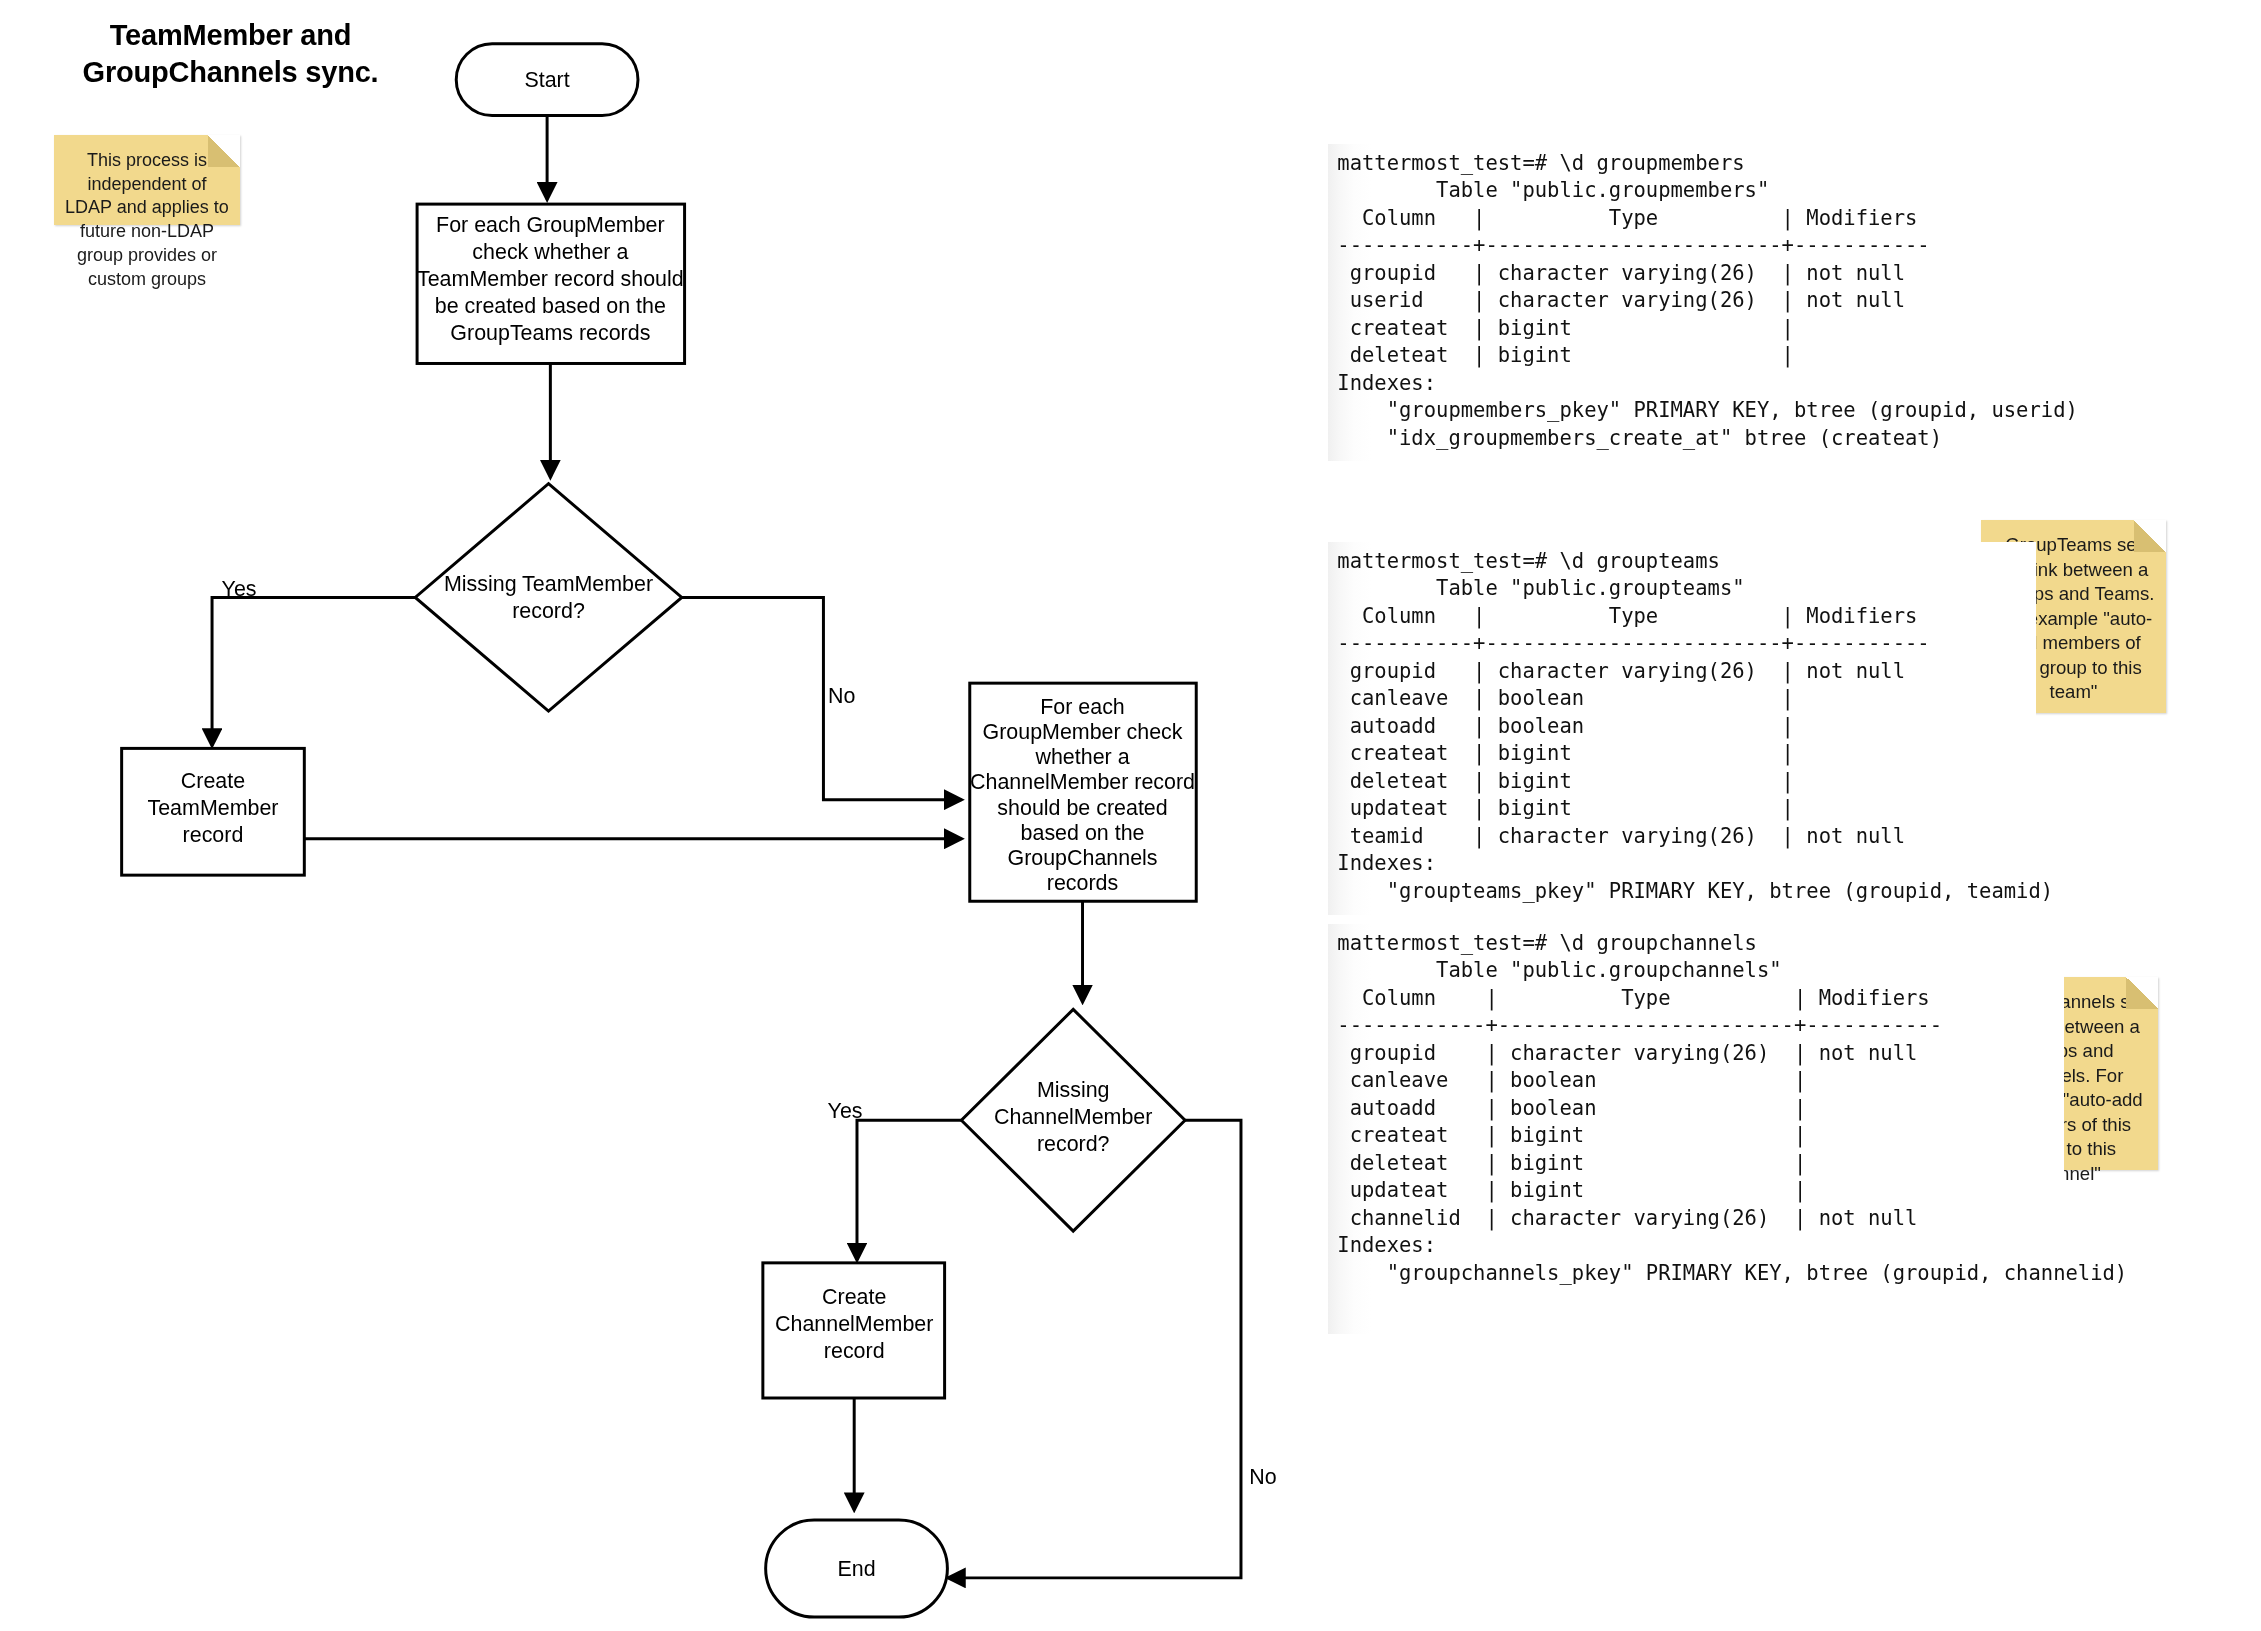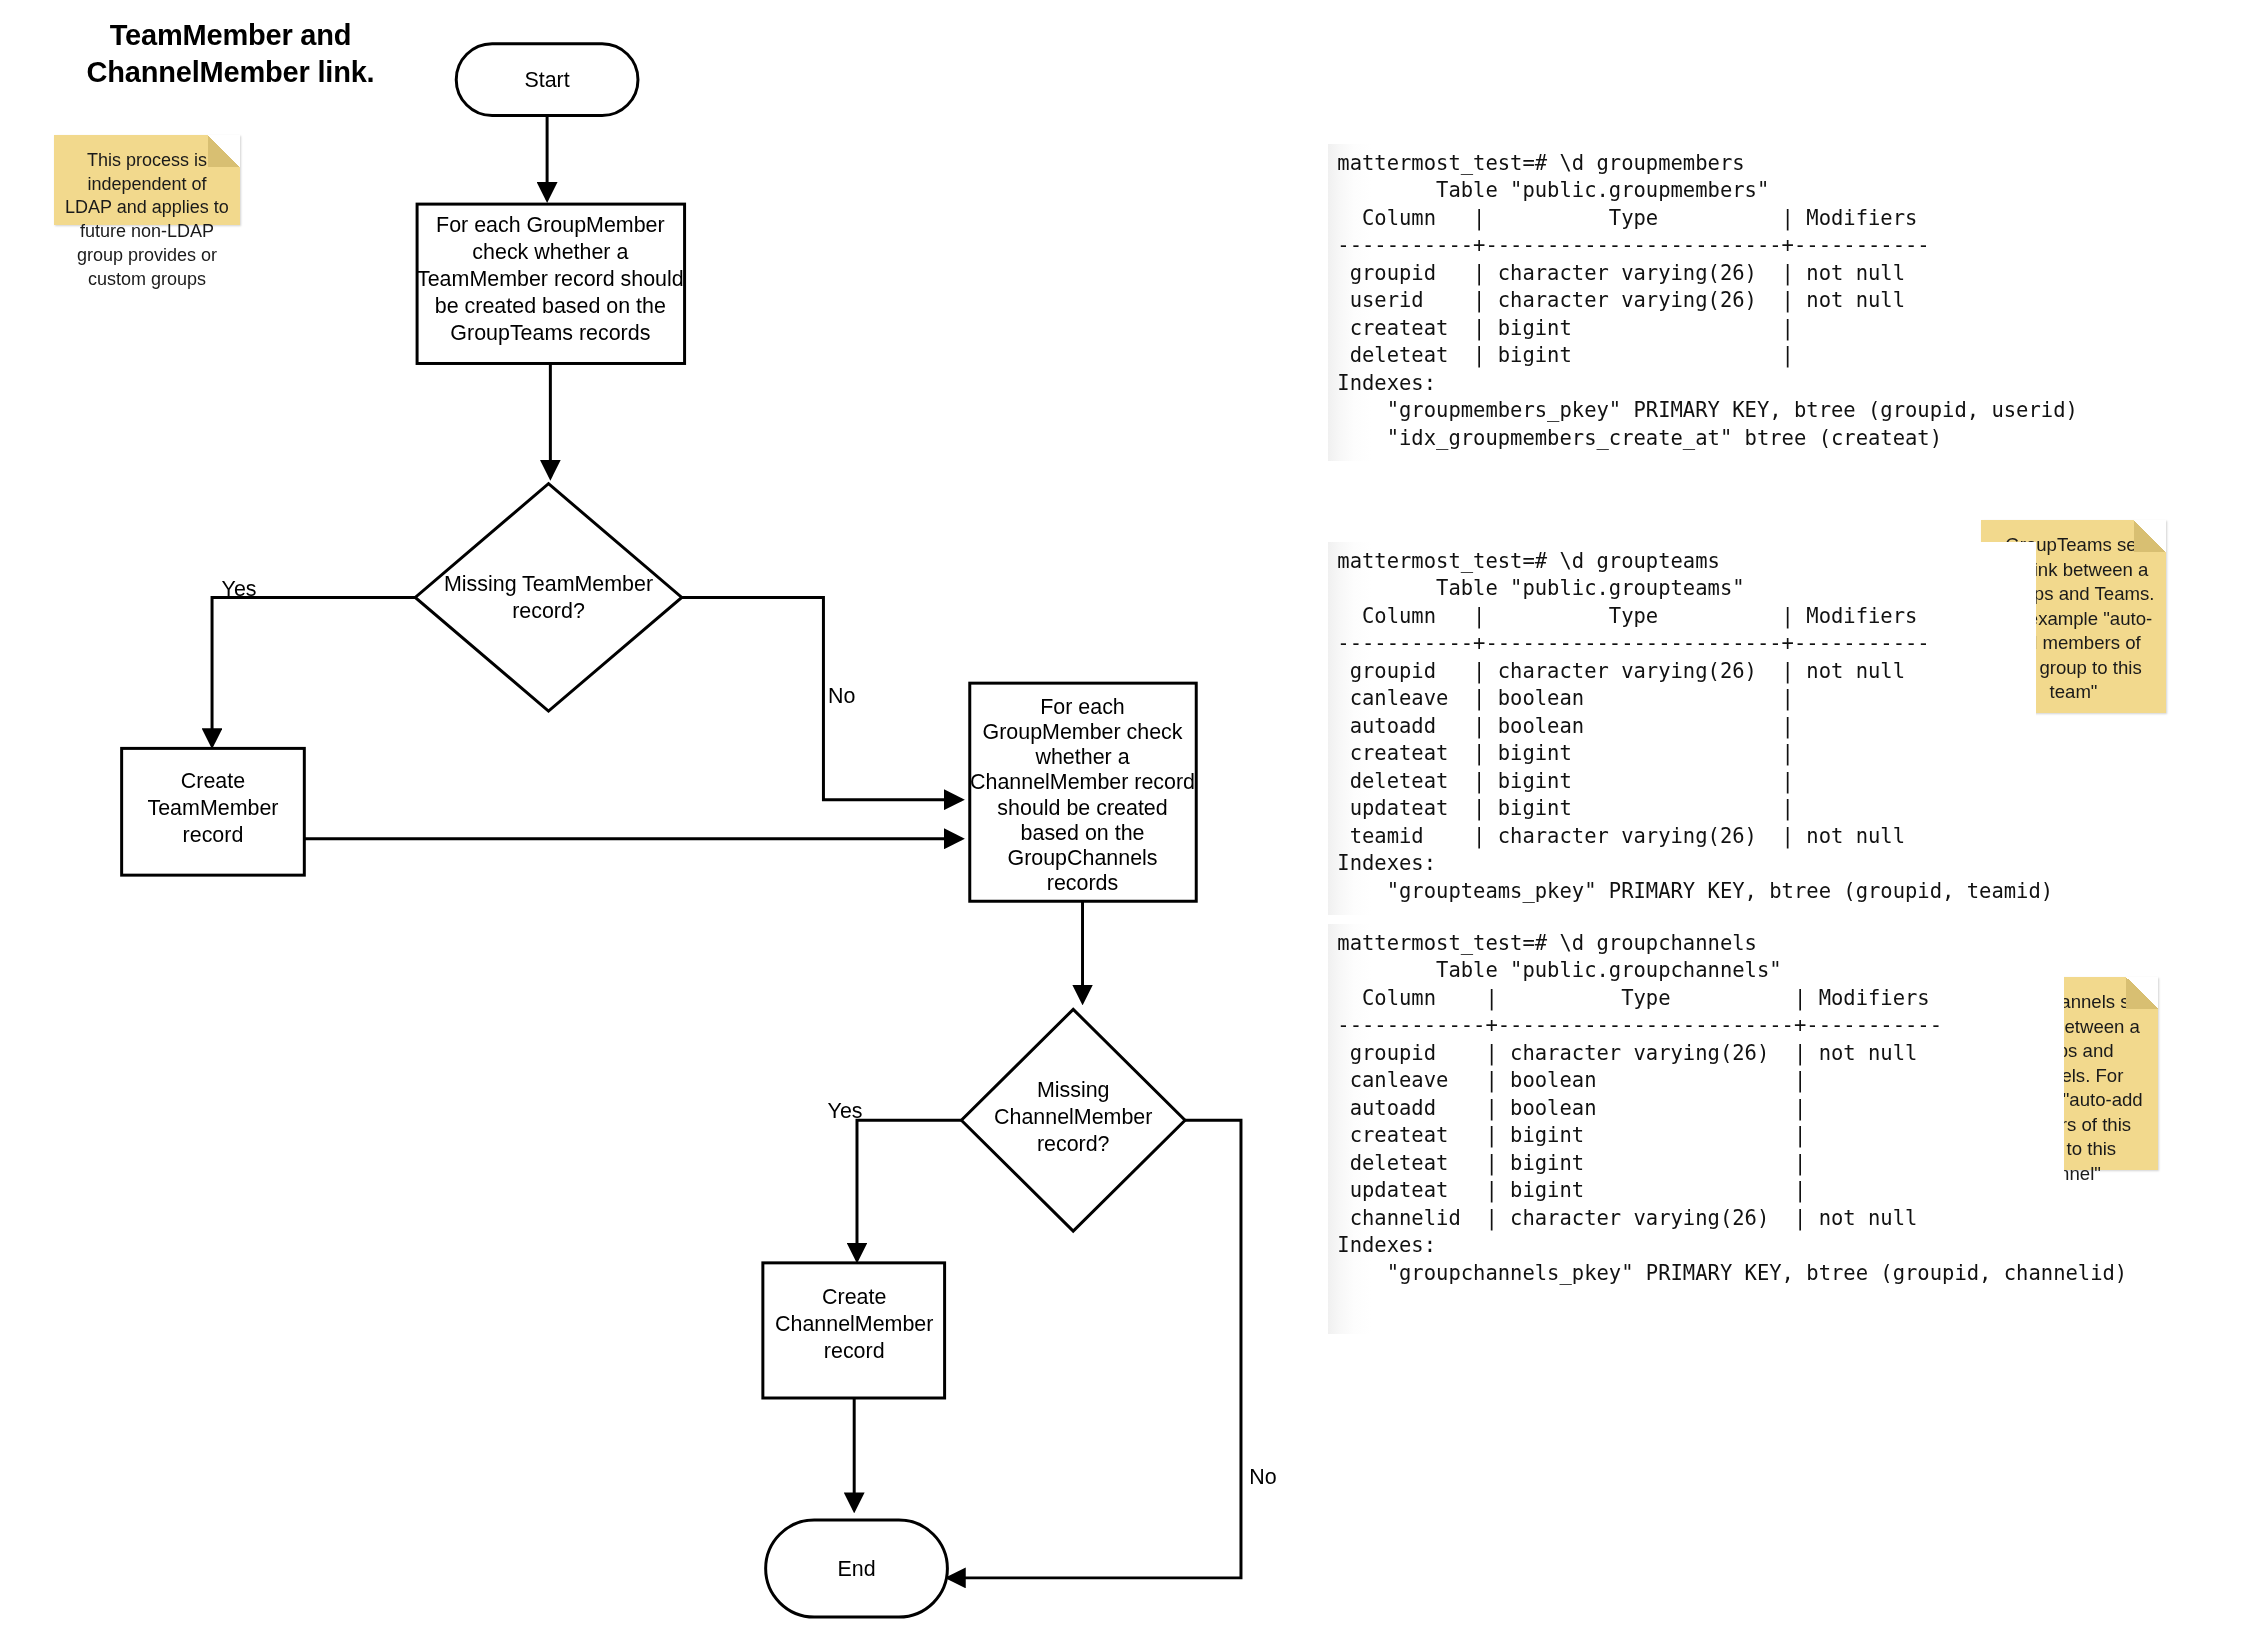--- a/index.html
+++ b/index.html
@@ -57,21 +57,21 @@
   .node-text{font-family:"Liberation Sans", sans-serif;font-size:23px;fill:#000;}
   .edge-text{font-family:"Liberation Sans", sans-serif;font-size:23px;fill:#000;}
   .shape{fill:#ffffff;stroke:#000000;stroke-width:3.2;}
   .edge{stroke:#000000;stroke-width:3.2;fill:none;}
 </style>
 </head>
 <body>
 
 <div class="diagram-title">
   <div>TeamMember and</div>
-  <div>ChannelMember link.</div>
+  <div>GroupChannels sync.</div>
 </div>
 
 <div class="sticky" id="note-ldap">
   <span class="fold"></span>
   <span class="txt">This process is independent of LDAP and applies to future non-LDAP group provides or custom groups</span>
 </div>
 
 <div class="sticky" id="note-groupteams">
   <span class="fold"></span>
   <span class="txt">GroupTeams set the link between a Groups and Teams. For example "auto-add members of this group to this team"</span>

